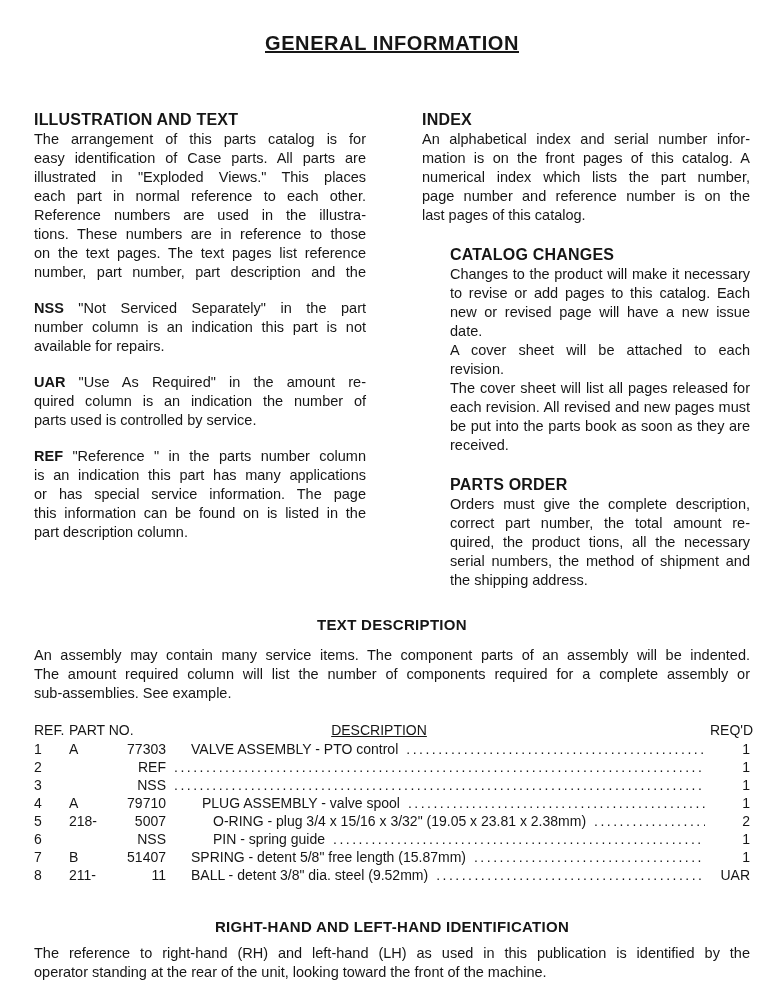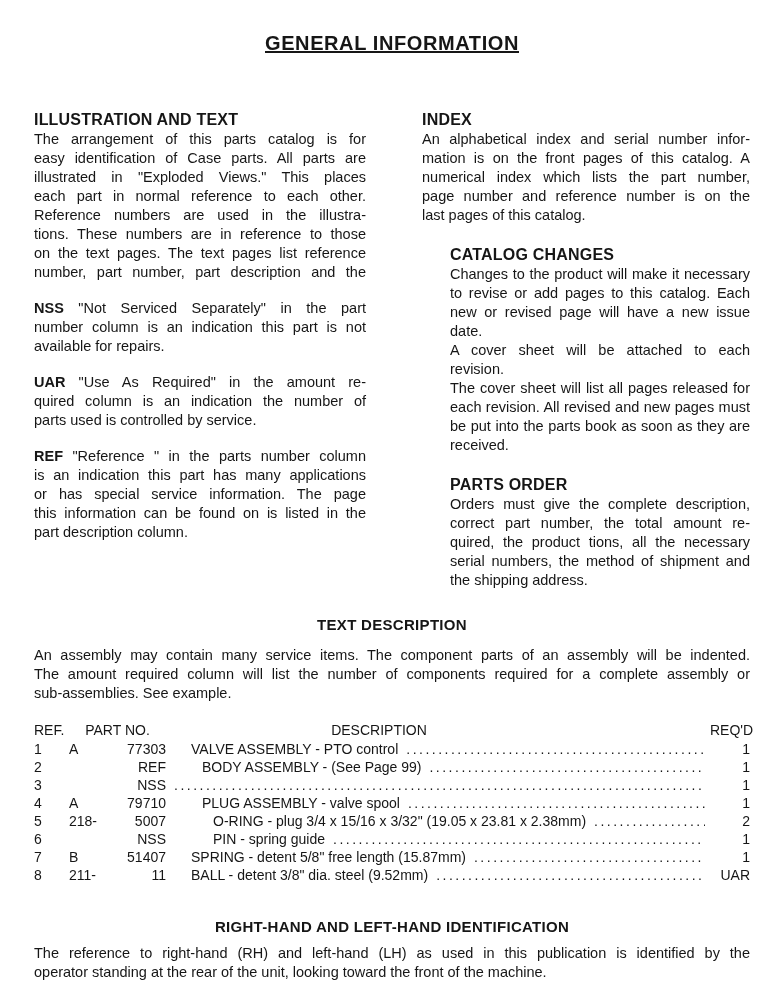--- a/index.html
+++ b/index.html
@@ -30,23 +30,23 @@
   }
   h2.center-head.bottom{ margin-top:32px; margin-bottom:6px; }
   .fulltext{ width:716px; }
   
   .ptable{ margin-top:18px; font-size:14px; }
   .t-row{ display:flex; align-items:baseline; line-height:18px; height:18px; white-space:nowrap; }
   .t-row.t-head{ line-height:19px; height:19px; font-size:14px; }
   .c-ref{ width:35px; flex:none; }
   .c-prefix{ width:47px; flex:none; }
   .c-part{ width:50px; flex:none; text-align:right; }
-  .c-partno{ width:97px; flex:none; text-align:center; }
+  .c-partno{ width:97px; flex:none; text-align:left; }
   .c-desc{ flex:none; }
-  .c-desc-h{ flex:1; text-align:center; padding-right:118px; }
+  .c-desc-h{ flex:1; text-align:center; padding-right:118px;text-decoration:underline; }
   .c-leader{ flex:1; overflow:hidden; margin:0 5px 0 8px; letter-spacing:2.5px; }
   .c-reqd{ width:40px; flex:none; text-align:right; }
 </style>
 </head>
 <body>
 
 <div class="page">
 
   <h1 class="title">GENERAL INFORMATION</h1>
 
@@ -141,21 +141,20 @@
           <span class="c-prefix">A</span>
           <span class="c-part">77303</span>
           <span class="c-desc" style="padding-left: 25px;">VALVE ASSEMBLY - PTO control</span>
           <span class="c-leader">......................................................................................................................................................</span>
           <span class="c-reqd">1</span>
         </div>
         <div class="t-row">
           <span class="c-ref">2</span>
           <span class="c-prefix"></span>
           <span class="c-part">REF</span>
-          <span class="c-desc" style="padding-left: 36px;">BODY ASSEMBLY - (See Page 99)</span>
           <span class="c-leader">......................................................................................................................................................</span>
           <span class="c-reqd">1</span>
         </div>
         <div class="t-row">
           <span class="c-ref">3</span>
           <span class="c-prefix"></span>
           <span class="c-part">NSS</span>
           <span class="c-leader">......................................................................................................................................................</span>
           <span class="c-reqd">1</span>
         </div>

